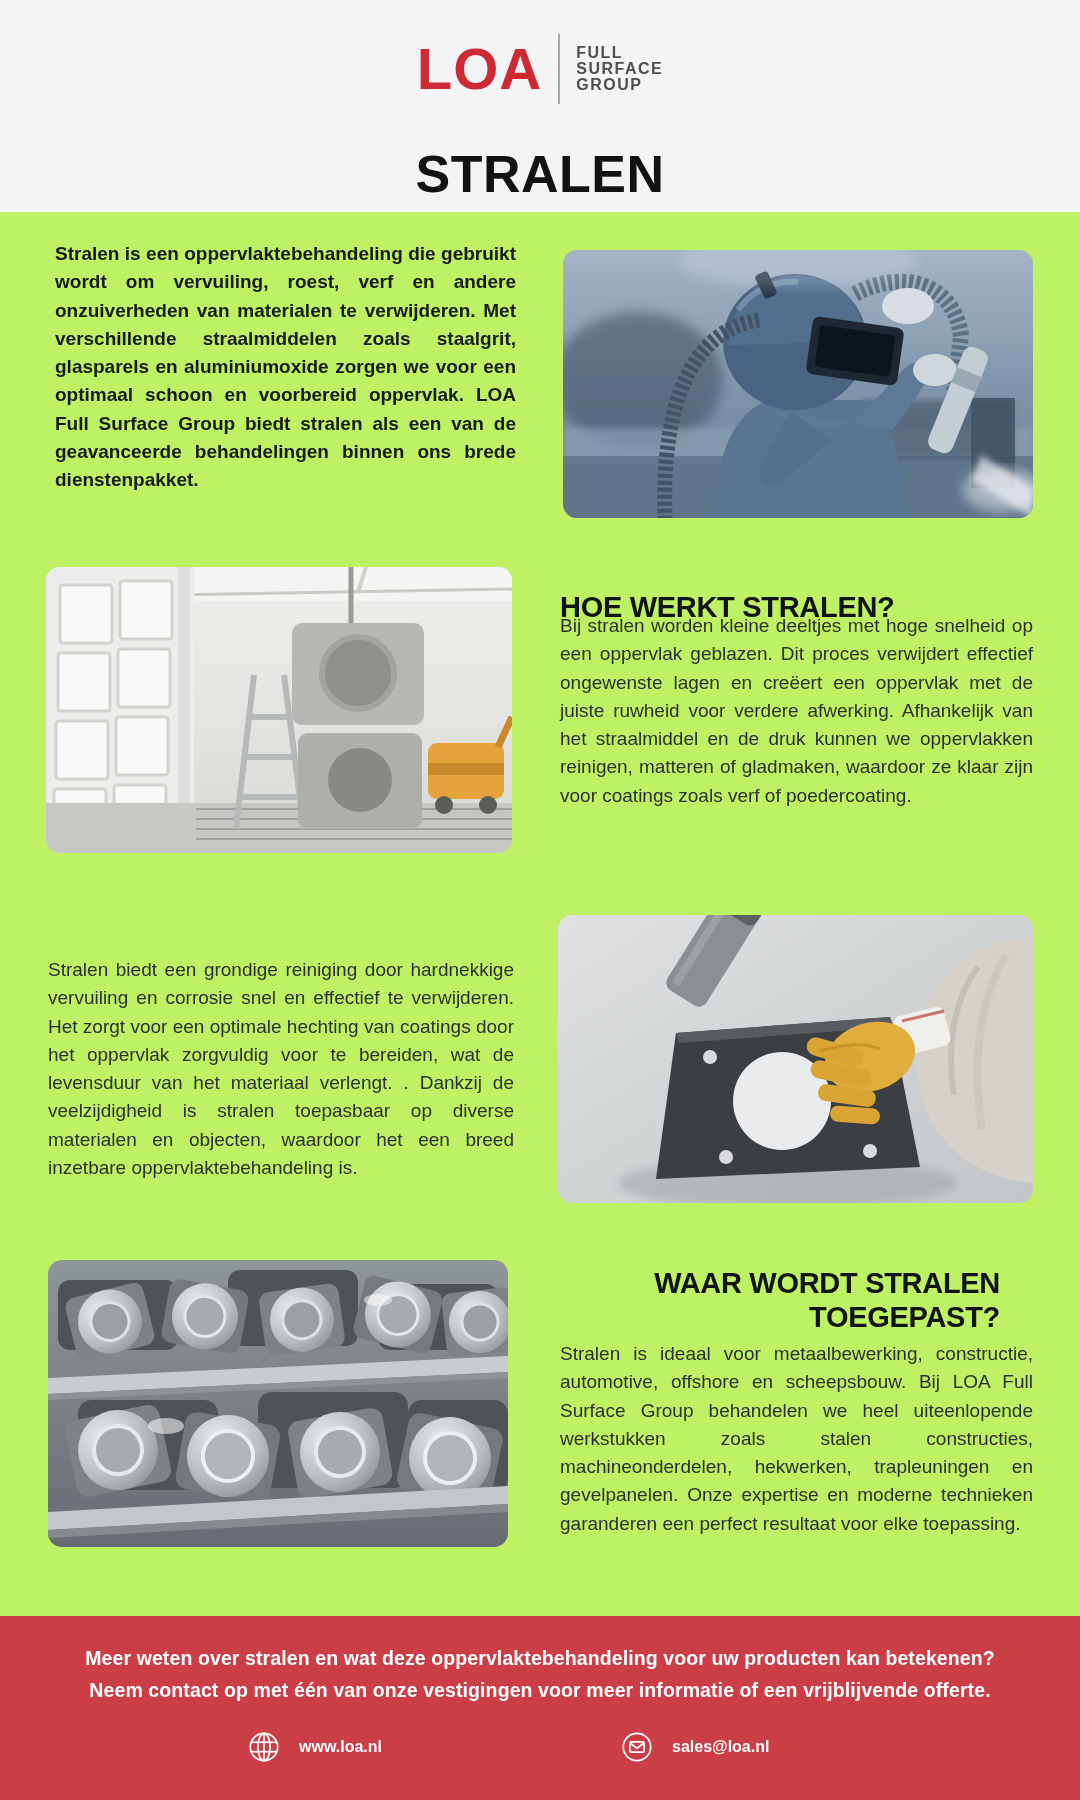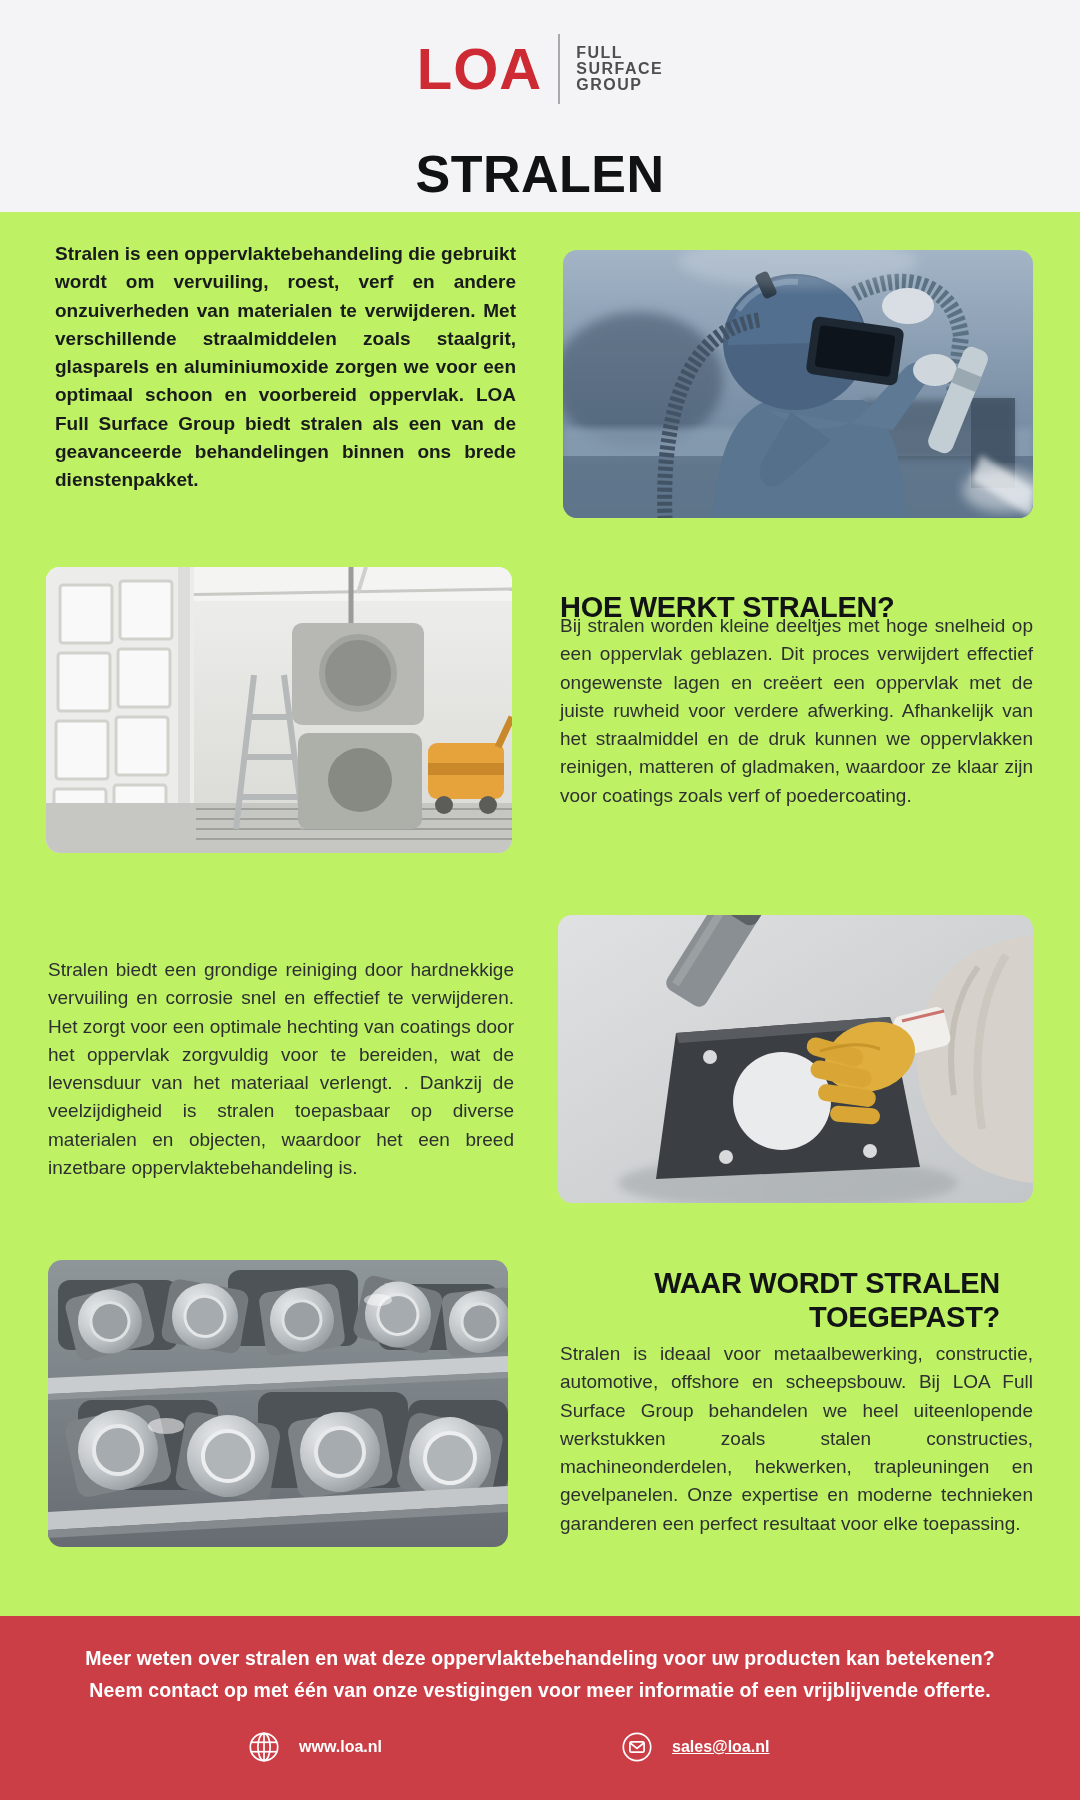--- a/index.html
+++ b/index.html
@@ -57,21 +57,21 @@
     font-size:19.5px; font-weight:700; letter-spacing:0.1px;
   }
   .footer-line.l1 { top:31px; }
   .footer-line.l2 { top:63px; }
   .contact-item {
     position:absolute; top:114px; display:flex; align-items:center; gap:18px;
     color:#ffffff;
   }
   .contact-item .label { font-size:16px; font-weight:700; }
   .contact-item.web { left:247px; }
-  .contact-item.mail { left:620px;text-decoration:underline; }
+  .contact-item.mail { left:620px; }
   .cicon { width:34px; height:34px; }
 </style>
 </head>
 <body>
 
 <div class="page">
 
   <div class="header-band">
     <div class="logo-row">
       <div class="logo-main">LOA</div>

